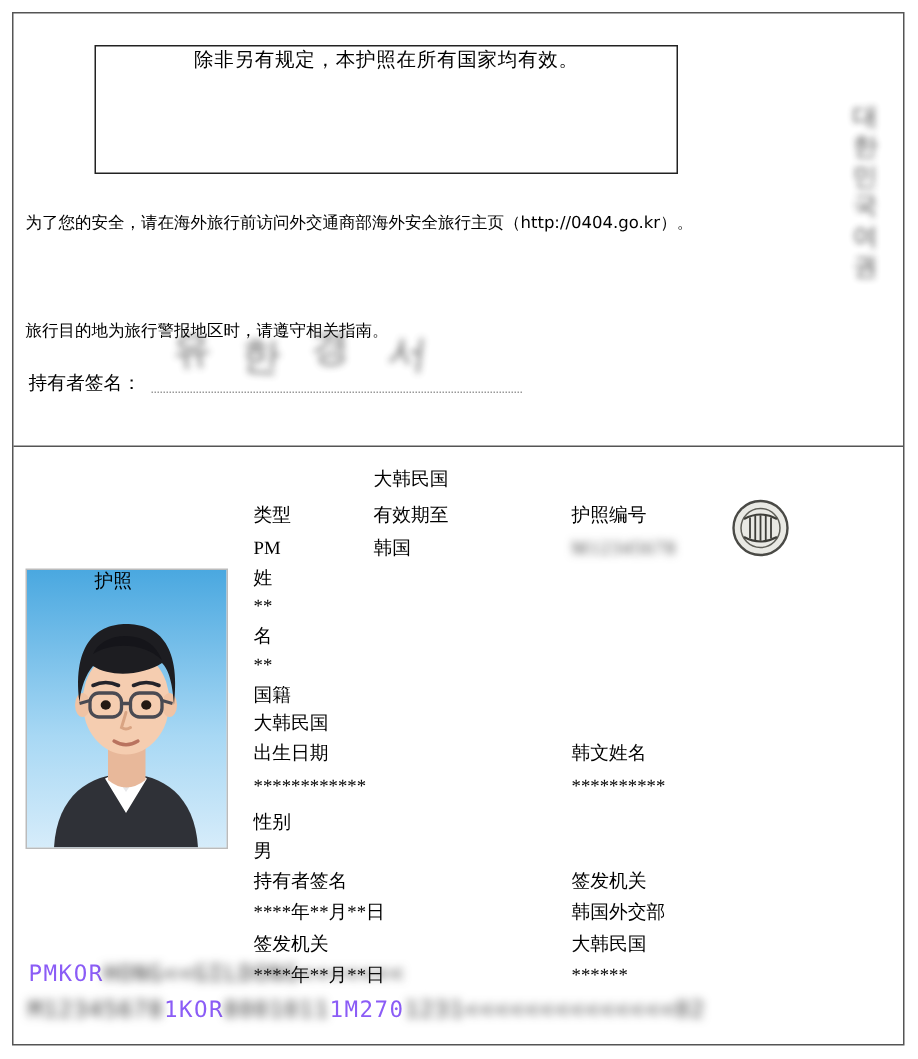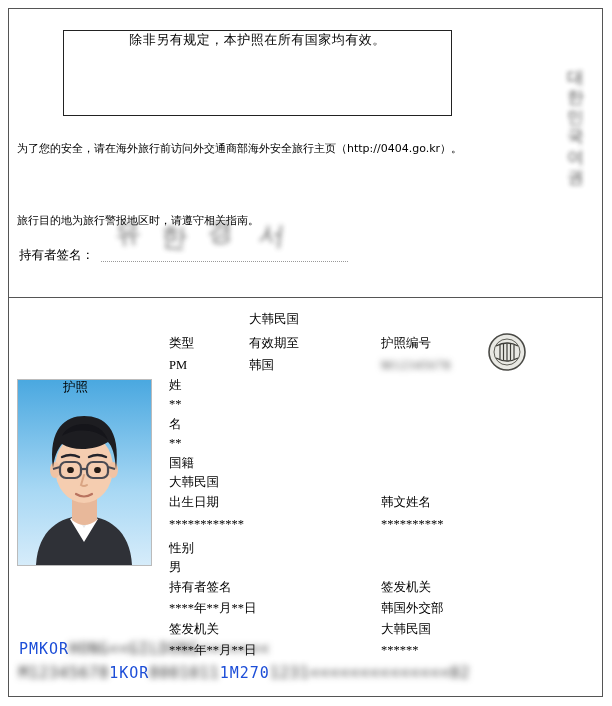--- a/index.html
+++ b/index.html
@@ -180,21 +180,21 @@
     bottom: 8px;
     width: 579px;
     height: 48px;
     font-family: "DejaVu Sans Mono", "Liberation Mono", monospace;
     font-size: 15px;
     letter-spacing: 1px;
   }
   .mrz-row { position: absolute; left: 2px; white-space: nowrap; }
   .mrz-row1 { top: 0px; }
   .mrz-row2 { top: 24px; text-align: center; }
-  .mrz .clear { color: #1d4ed8; }
+  .mrz .clear { color: #8b5cf6; }
   .mrz .masked {
     display: inline-block;
     filter: blur(3.2px);
     color: #333;
   }
 </style>
 </head>
 <body>
 
 <div class="page">

